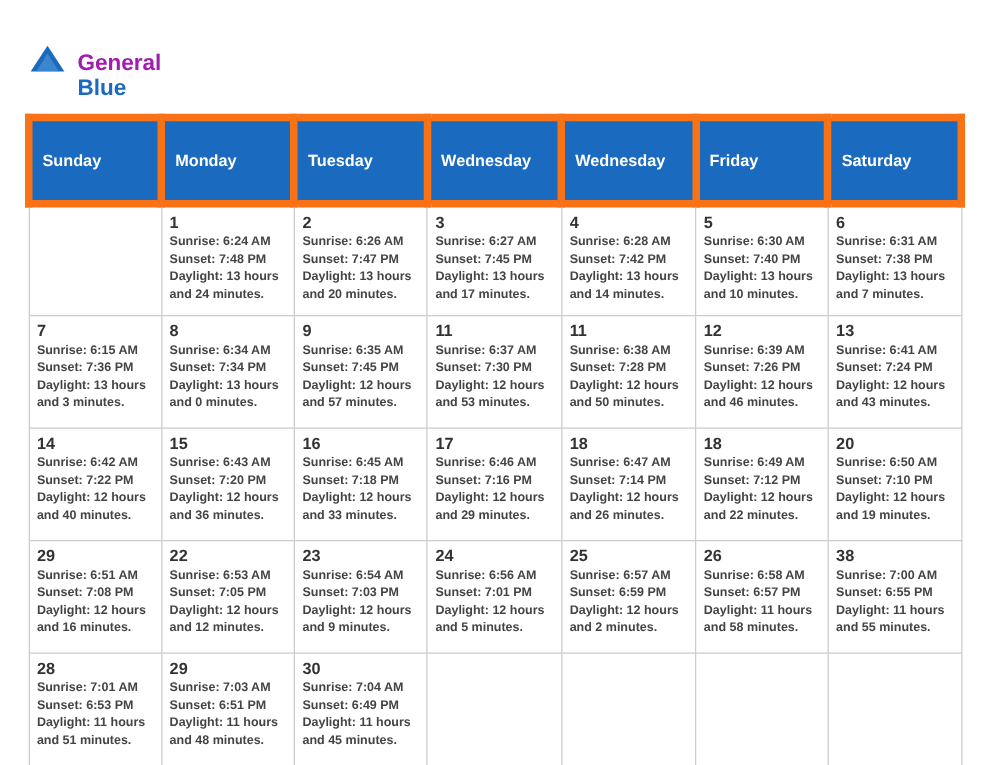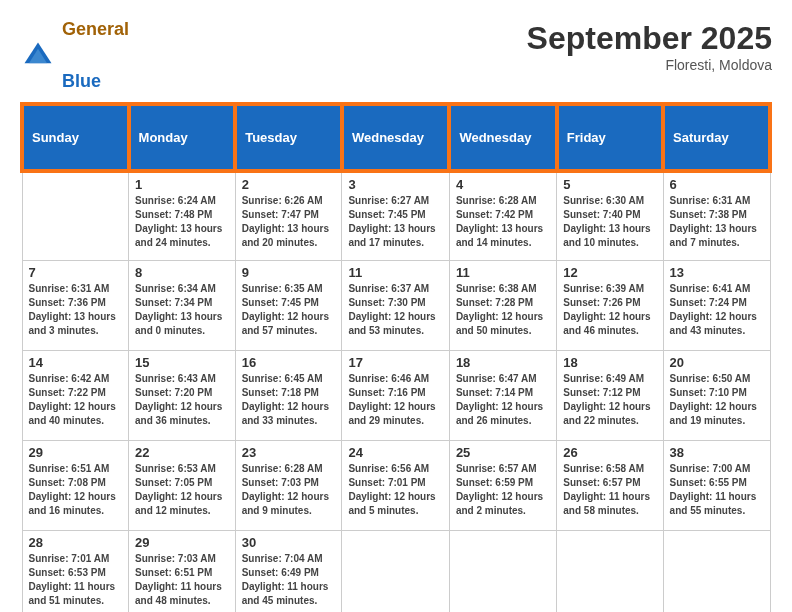--- a/index.html
+++ b/index.html
@@ -21,22 +21,22 @@
       align-items: center;
       gap: 6px;
     }
     .logo-text {
       display: flex;
       flex-direction: column;
       font-size: 18px;
       font-weight: bold;
       line-height: 1.1;
     }
-    .logo-text .general { color: #a16207; }
-    .logo-text .blue { color: #1a6abf; margin-top: 32px; }
+    .logo-text .general { color: #a21caf; margin-top: 21px; }
+    .logo-text .blue { color: #1a6abf; }
     .logo-icon {
       width: 36px;
       height: 36px;
     }
     .title-block {
       text-align: right;
     }
     .month-year {
       font-size: 32px;
       font-weight: bold;
@@ -50,21 +50,21 @@
       width: 100%;
       border-collapse: collapse;
       border: 1px solid #ccc;
     }
     .calendar th {
       background: #1a6abf;
       color: #fff;
       text-align: left;
       padding: 24px 8px;
       font-size: 13px;
-      border: 4px solid #f97316;
+      border: 6px solid #f97316;
     }
     .calendar td {
       border: 1px solid #ccc;
       vertical-align: top;
       padding: 4px 6px;
       width: 108px;
       min-height: 90px;
     }
     .day-number {
       font-size: 13px;
@@ -93,24 +93,20 @@
   <div class="logo">
     <svg class="logo-icon" viewBox="0 0 40 40">
       <polygon points="20,5 35,28 5,28" fill="#1a6abf"></polygon>
       <polygon points="20,12 30,28 10,28" fill="#5ba3e0" opacity="0.5"></polygon>
     </svg>
     <div class="logo-text">
       <span class="general">General</span>
       <span class="blue">Blue</span>
     </div>
   </div>
-  <div class="title-block">
-    <div class="month-year">September 2025</div>
-    <div class="location">Floresti, Moldova</div>
-  </div>
 </div>
 
 <table class="calendar">
   <thead>
     <tr>
     <th>Sunday</th>
         <th>Monday</th>
         <th>Tuesday</th>
         <th>Wednesday</th>
         <th>Wednesday</th>
@@ -160,21 +156,21 @@
           <span class="day-number">6</span>
           <div class="day-info">Sunrise: 6:31 AM
 Sunset: 7:38 PM
 Daylight: 13 hours
 and 7 minutes.</div>
         </td>
       </tr>
       <tr class="week-row">
         <td>
           <span class="day-number">7</span>
-          <div class="day-info">Sunrise: 6:31 AM
+          <div class="day-info">Sunrise: 6:15 AM
 Sunset: 7:36 PM
 Daylight: 13 hours
 and 3 minutes.</div>
         </td>
         <td>
           <span class="day-number">8</span>
           <div class="day-info">Sunrise: 6:34 AM
 Sunset: 7:34 PM
 Daylight: 13 hours
 and 0 minutes.</div>
@@ -276,21 +272,21 @@
         </td>
         <td>
           <span class="day-number">22</span>
           <div class="day-info">Sunrise: 6:53 AM
 Sunset: 7:05 PM
 Daylight: 12 hours
 and 12 minutes.</div>
         </td>
         <td>
           <span class="day-number">23</span>
-          <div class="day-info">Sunrise: 6:28 AM
+          <div class="day-info">Sunrise: 6:54 AM
 Sunset: 7:03 PM
 Daylight: 12 hours
 and 9 minutes.</div>
         </td>
         <td>
           <span class="day-number">24</span>
           <div class="day-info">Sunrise: 6:56 AM
 Sunset: 7:01 PM
 Daylight: 12 hours
 and 5 minutes.</div>

